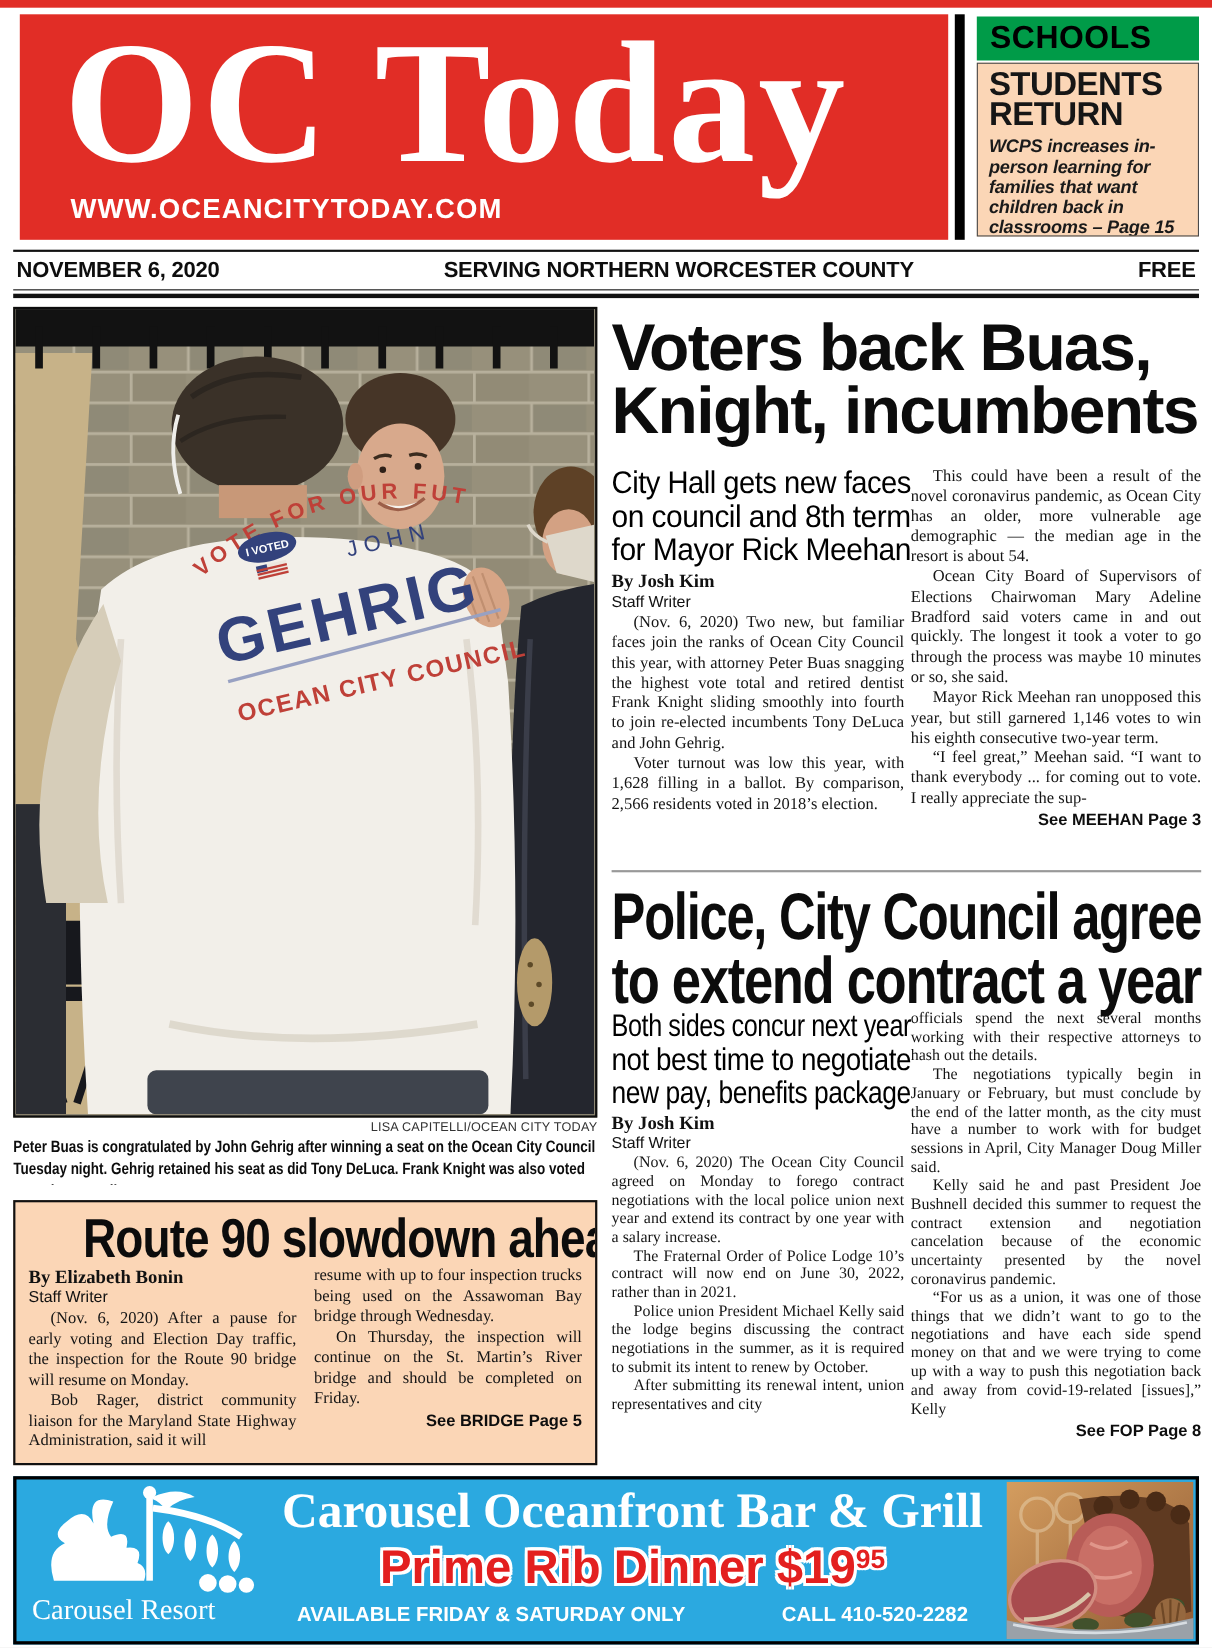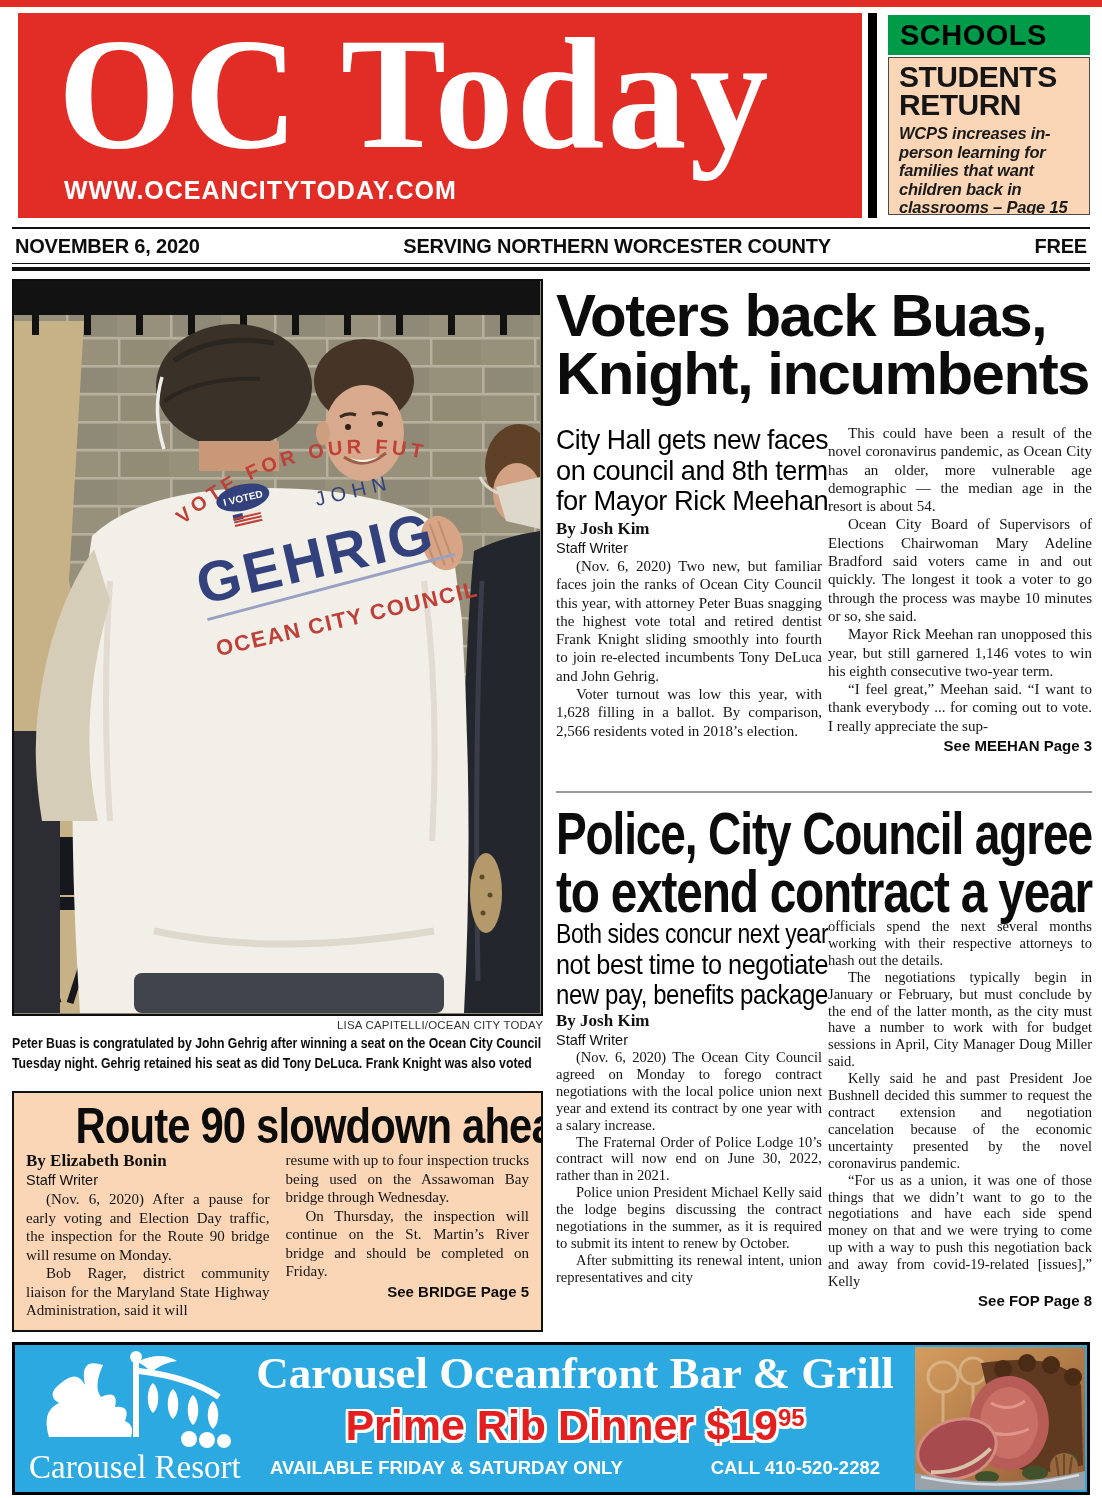--- a/index.html
+++ b/index.html
@@ -76,21 +76,21 @@
       white-space:nowrap;}
   .ad-offer{position:absolute;left:225px;top:56px;width:670px;text-align:center;
       font-weight:800;font-size:43px;color:#e31f1f;white-space:nowrap;
       text-shadow:-2.5px -2.5px 0 #fff,2.5px -2.5px 0 #fff,-2.5px 2.5px 0 #fff,
       2.5px 2.5px 0 #fff,0 -2.5px 0 #fff,0 2.5px 0 #fff,-2.5px 0 0 #fff,2.5px 0 0 #fff;}
   .ad-offer sup{font-size:24px;vertical-align:14px;margin-top:16px;}
   .ad-bottom{position:absolute;left:255px;top:112px;width:610px;display:flex;
       justify-content:space-between;font-weight:700;font-size:18.5px;color:#fff;}
   .ad-logo{position:absolute;left:24px;top:4px;}
   .ad-logo-cap{position:absolute;left:14px;top:104px;width:240px;
-      font-family:"Liberation Serif",serif;font-size:33px;color:#fff;}
+      font-family:"Liberation Serif",serif;font-size:26px;color:#fff;}
   .ad-rib{position:absolute;right:2px;top:2px;}
 </style>
 </head>
 <body>
 
 <div class="page">
 
   <div class="abs topstrip"></div>
 
   <div class="abs mast">

